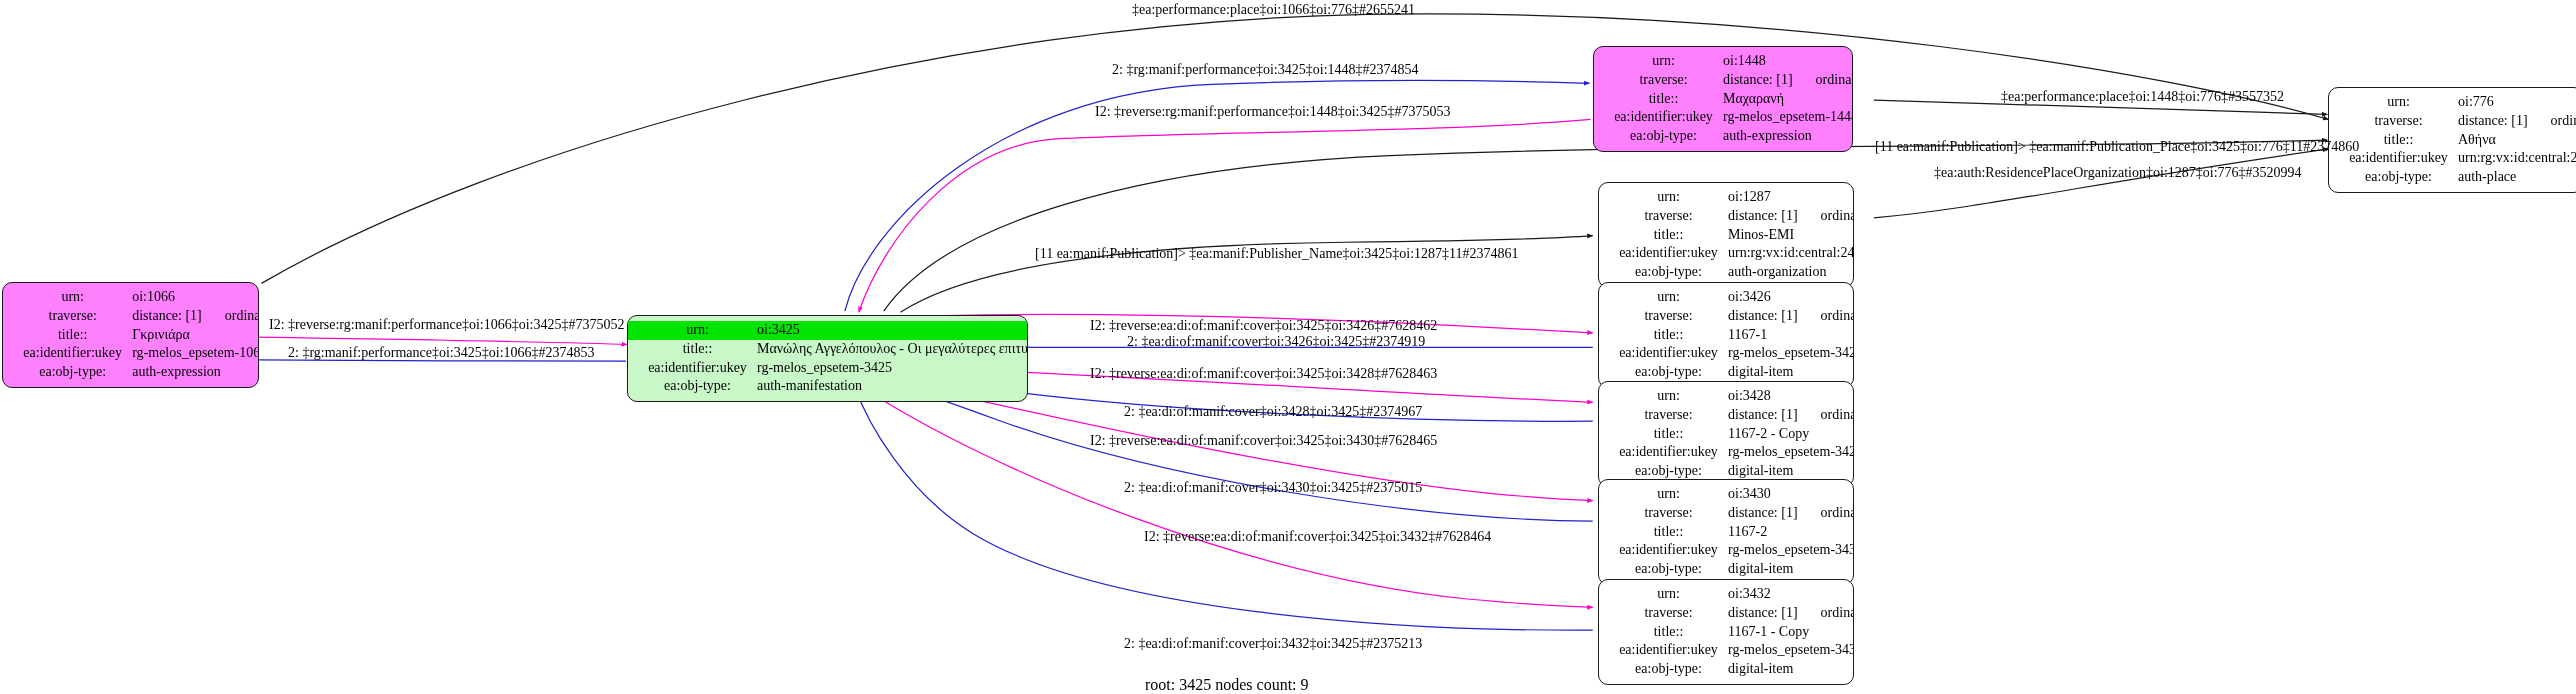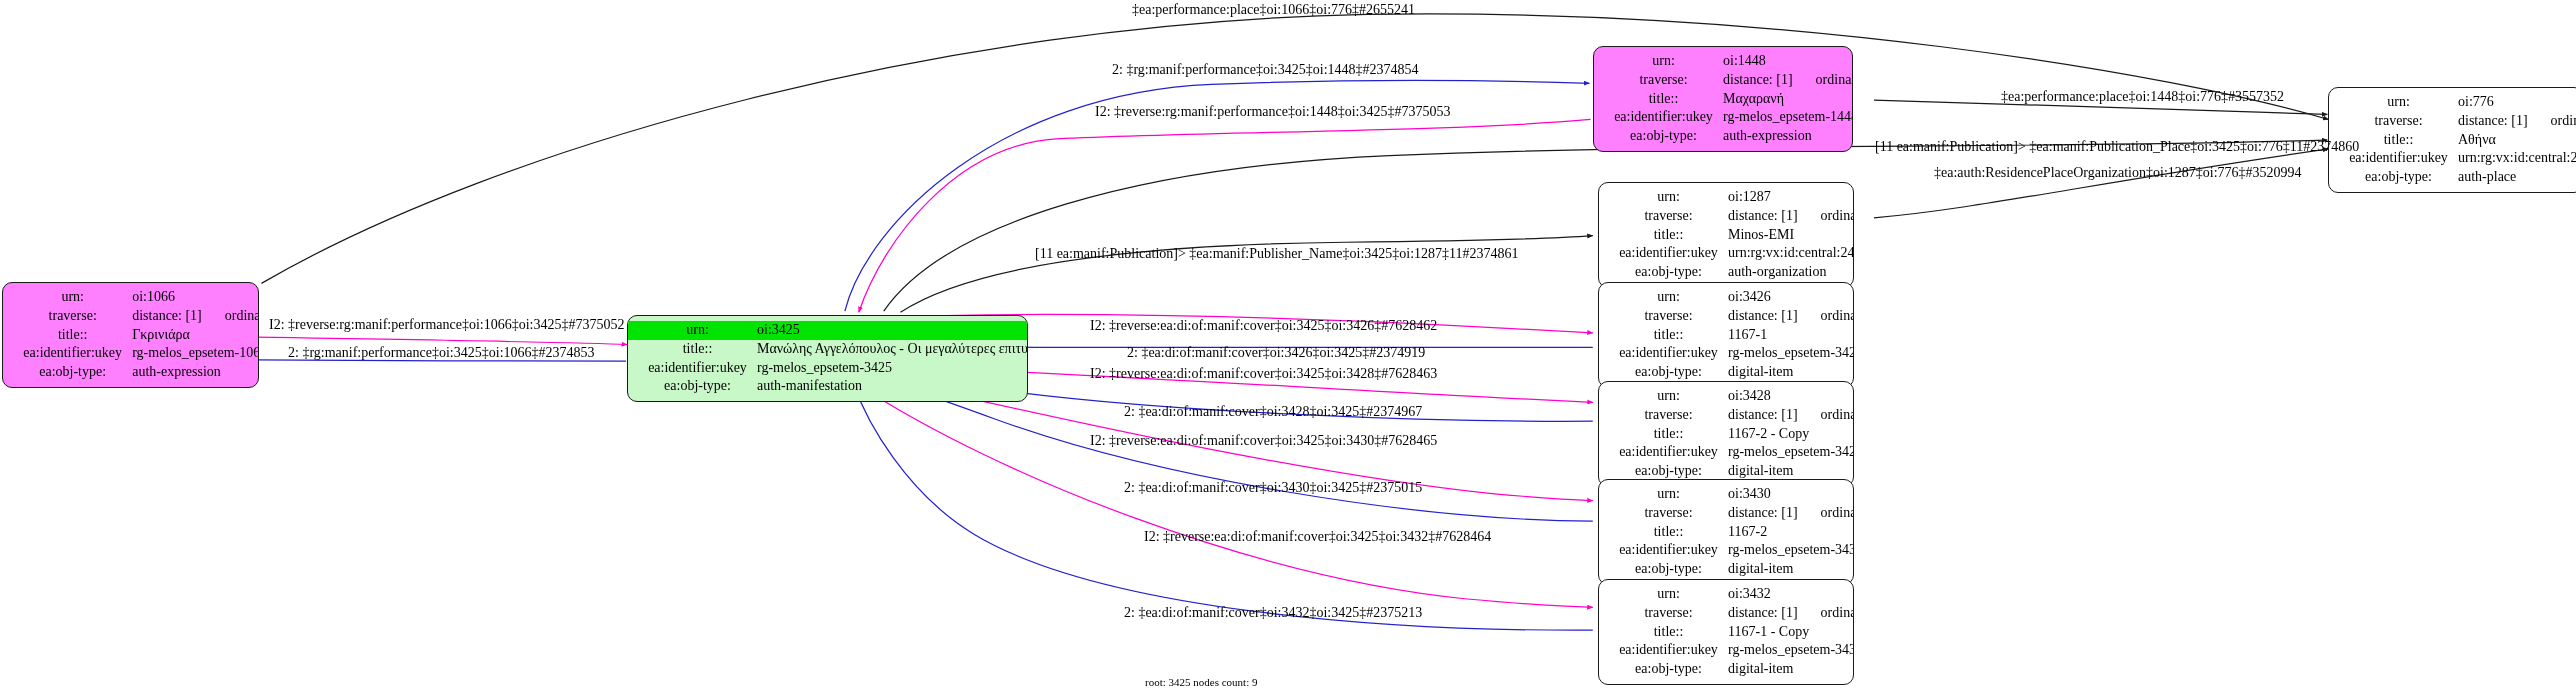--- a/index.html
+++ b/index.html
@@ -61,21 +61,21 @@
   }
   .edge-label {
     position: absolute;
     font-size: 14px;
     color: #000000;
     white-space: nowrap;
     font-family: "Liberation Serif", "DejaVu Serif", serif;
   }
   .footer-label {
     position: absolute;
-    font-size: 11px;
+    font-size: 16px;
     color: #000000;
     white-space: nowrap;
   }
 </style>
 </head>
 <body>
 
 <div id="canvas">
 
   <svg id="edge-layer" viewBox="0 0 4635 1249" width="2576" height="694" xmlns="http://www.w3.org/2000/svg">
@@ -353,30 +353,30 @@
   <div class="edge-label" style="left:2001px; top:89px;">‡ea:performance:place‡oi:1448‡oi:776‡#3557352</div>
 
   <div class="edge-label" style="left:1934px; top:165px;text-align:center;">‡ea:auth:ResidencePlaceOrganization‡oi:1287‡oi:776‡#3520994</div>
 
   <div class="edge-label" style="left:269px; top:317px;">I2: ‡reverse:rg:manif:performance‡oi:1066‡oi:3425‡#7375052</div>
 
   <div class="edge-label" style="left:288px; top:345px;">2: ‡rg:manif:performance‡oi:3425‡oi:1066‡#2374853</div>
 
   <div class="edge-label" style="left:1090px; top:318px;">I2: ‡reverse:ea:di:of:manif:cover‡oi:3425‡oi:3426‡#7628462</div>
 
-  <div class="edge-label" style="left:1127px; top:345px;">2: ‡ea:di:of:manif:cover‡oi:3426‡oi:3425‡#2374919</div>
+  <div class="edge-label" style="left:1127px; top:334px;">2: ‡ea:di:of:manif:cover‡oi:3426‡oi:3425‡#2374919</div>
 
   <div class="edge-label" style="left:1090px; top:366px;">I2: ‡reverse:ea:di:of:manif:cover‡oi:3425‡oi:3428‡#7628463</div>
 
   <div class="edge-label" style="left:1124px; top:404px;">2: ‡ea:di:of:manif:cover‡oi:3428‡oi:3425‡#2374967</div>
 
   <div class="edge-label" style="left:1090px; top:433px;">I2: ‡reverse:ea:di:of:manif:cover‡oi:3425‡oi:3430‡#7628465</div>
 
   <div class="edge-label" style="left:1124px; top:480px;">2: ‡ea:di:of:manif:cover‡oi:3430‡oi:3425‡#2375015</div>
 
   <div class="edge-label" style="left:1144px; top:529px;">I2: ‡reverse:ea:di:of:manif:cover‡oi:3425‡oi:3432‡#7628464</div>
 
-  <div class="edge-label" style="left:1124px; top:605px;">2: ‡ea:di:of:manif:cover‡oi:3432‡oi:3425‡#2375213</div>
+  <div class="edge-label" style="left:1124px; top:636px;">2: ‡ea:di:of:manif:cover‡oi:3432‡oi:3425‡#2375213</div>
 
   <div class="footer-label" style="left:1145px; top:676px;">root: 3425 nodes count: 9</div>
 
 </div>
 
 
 </body></html>

